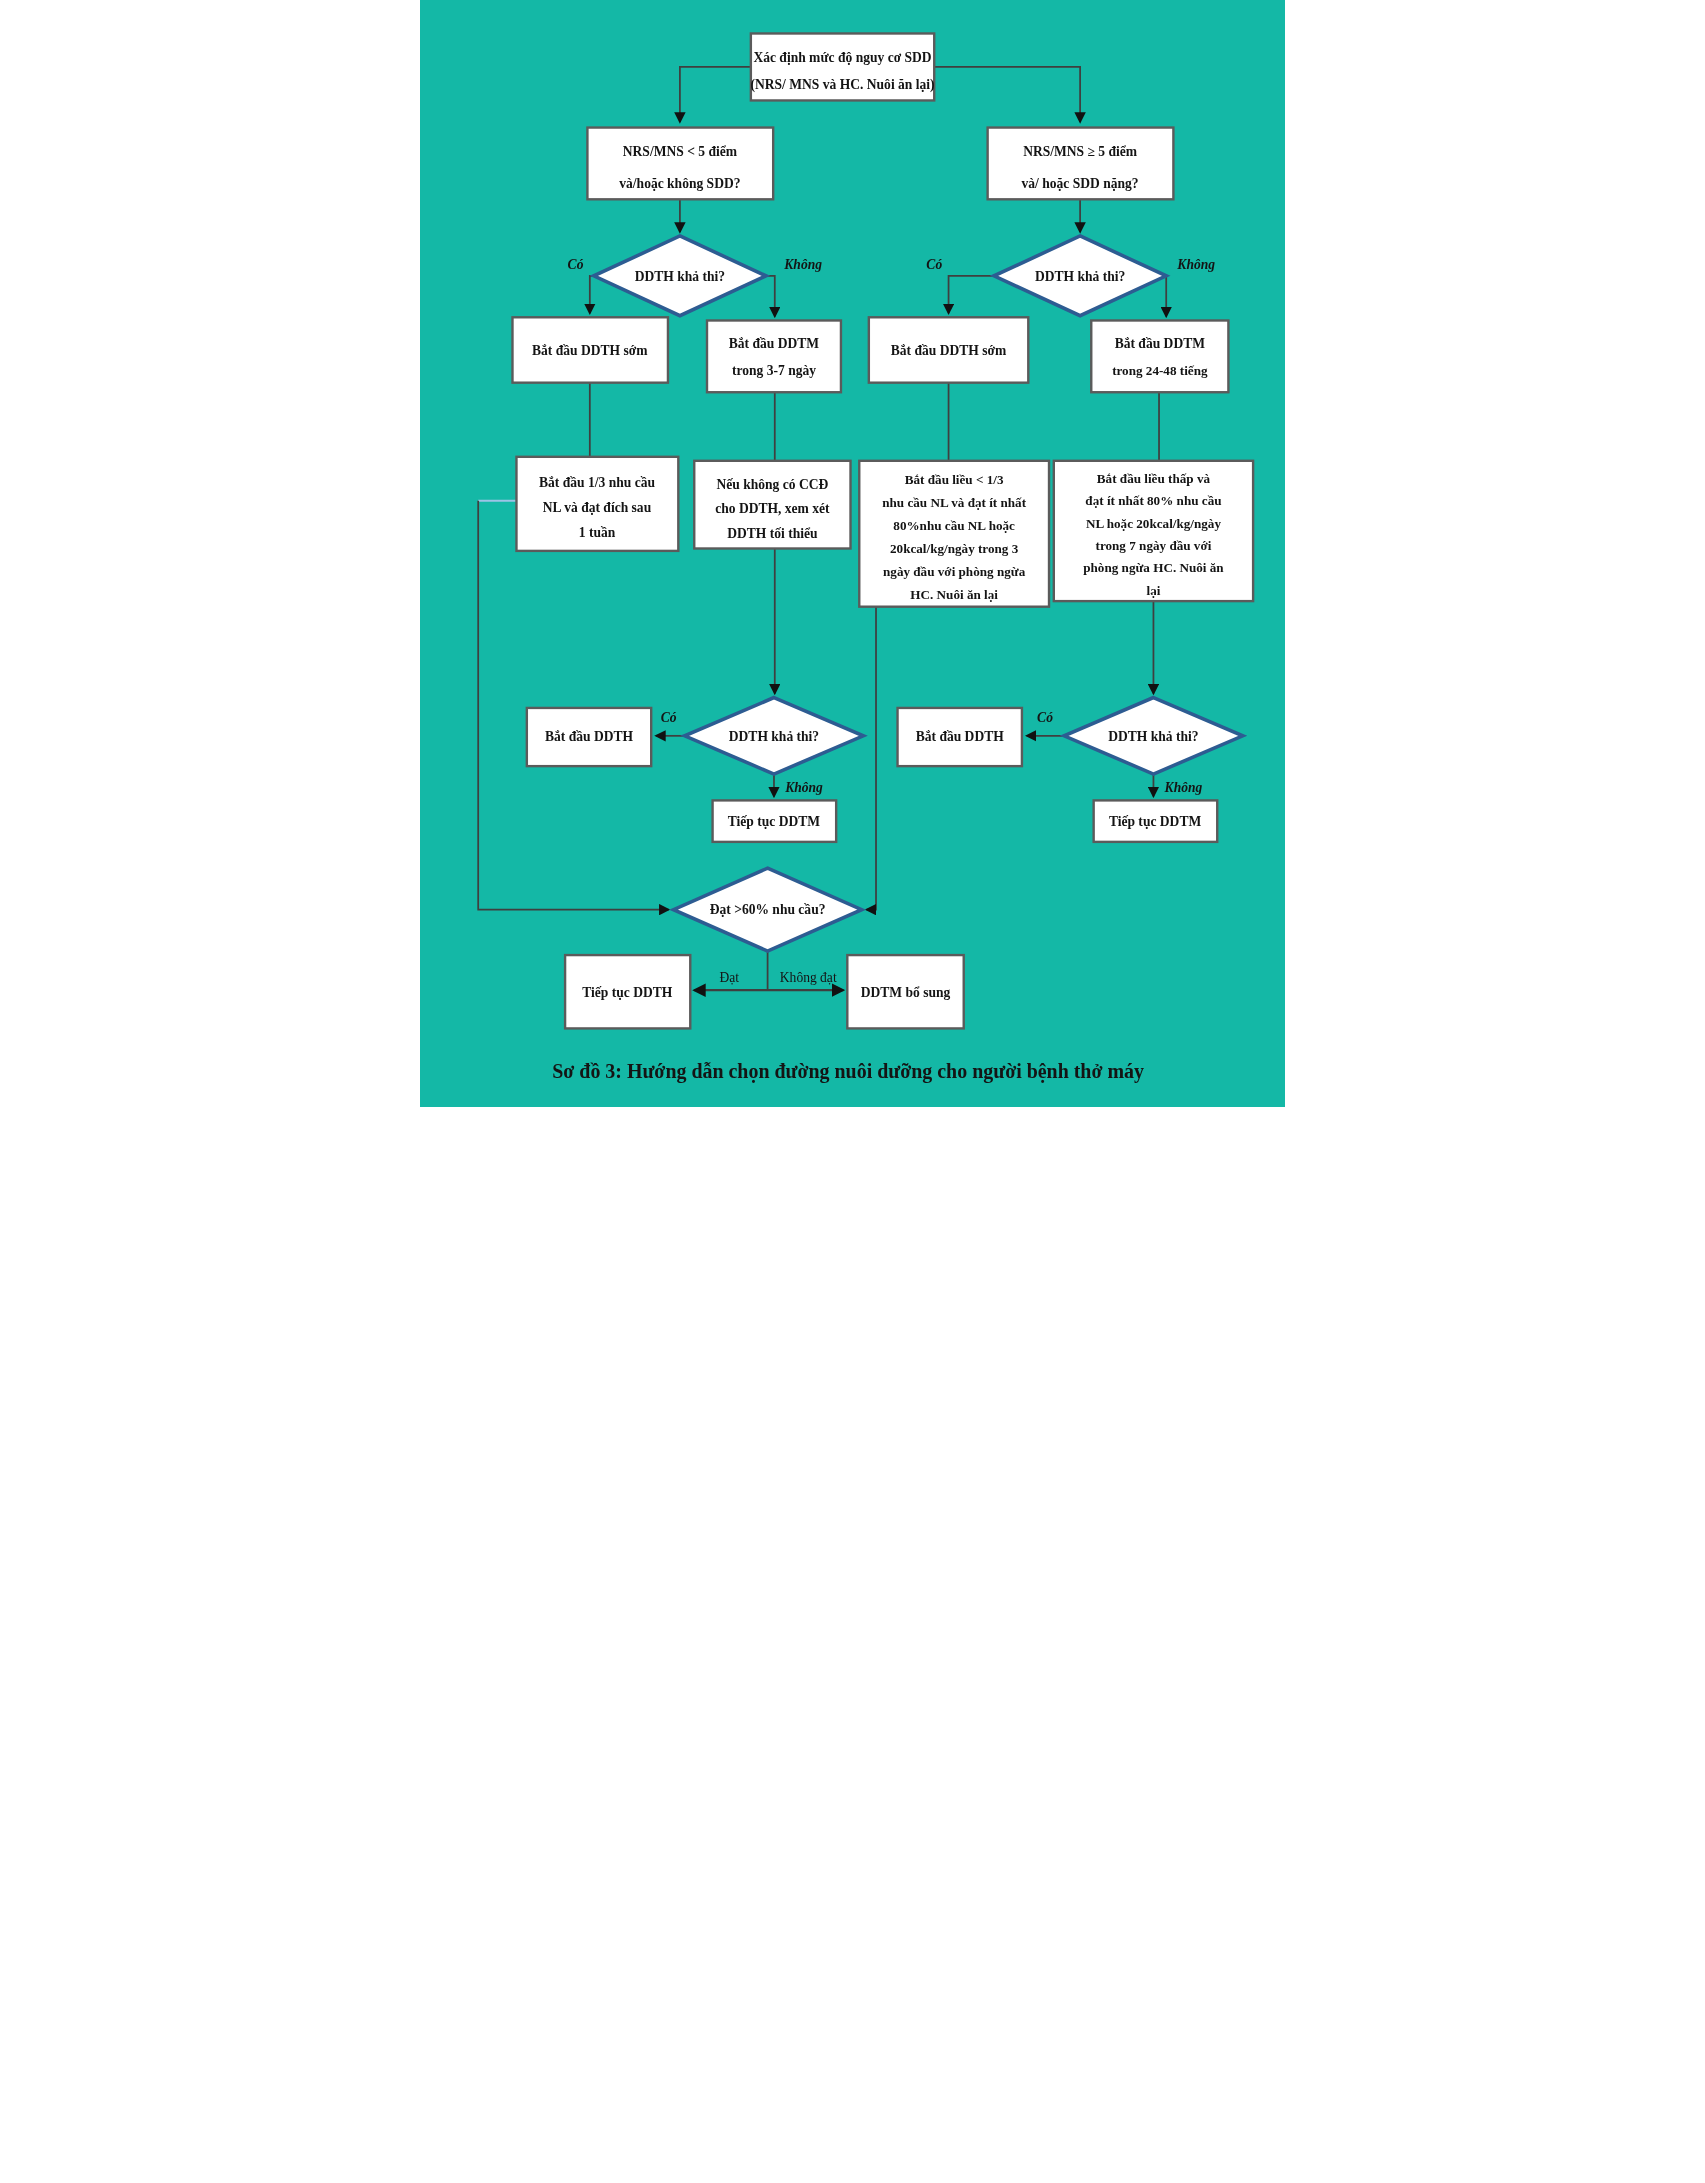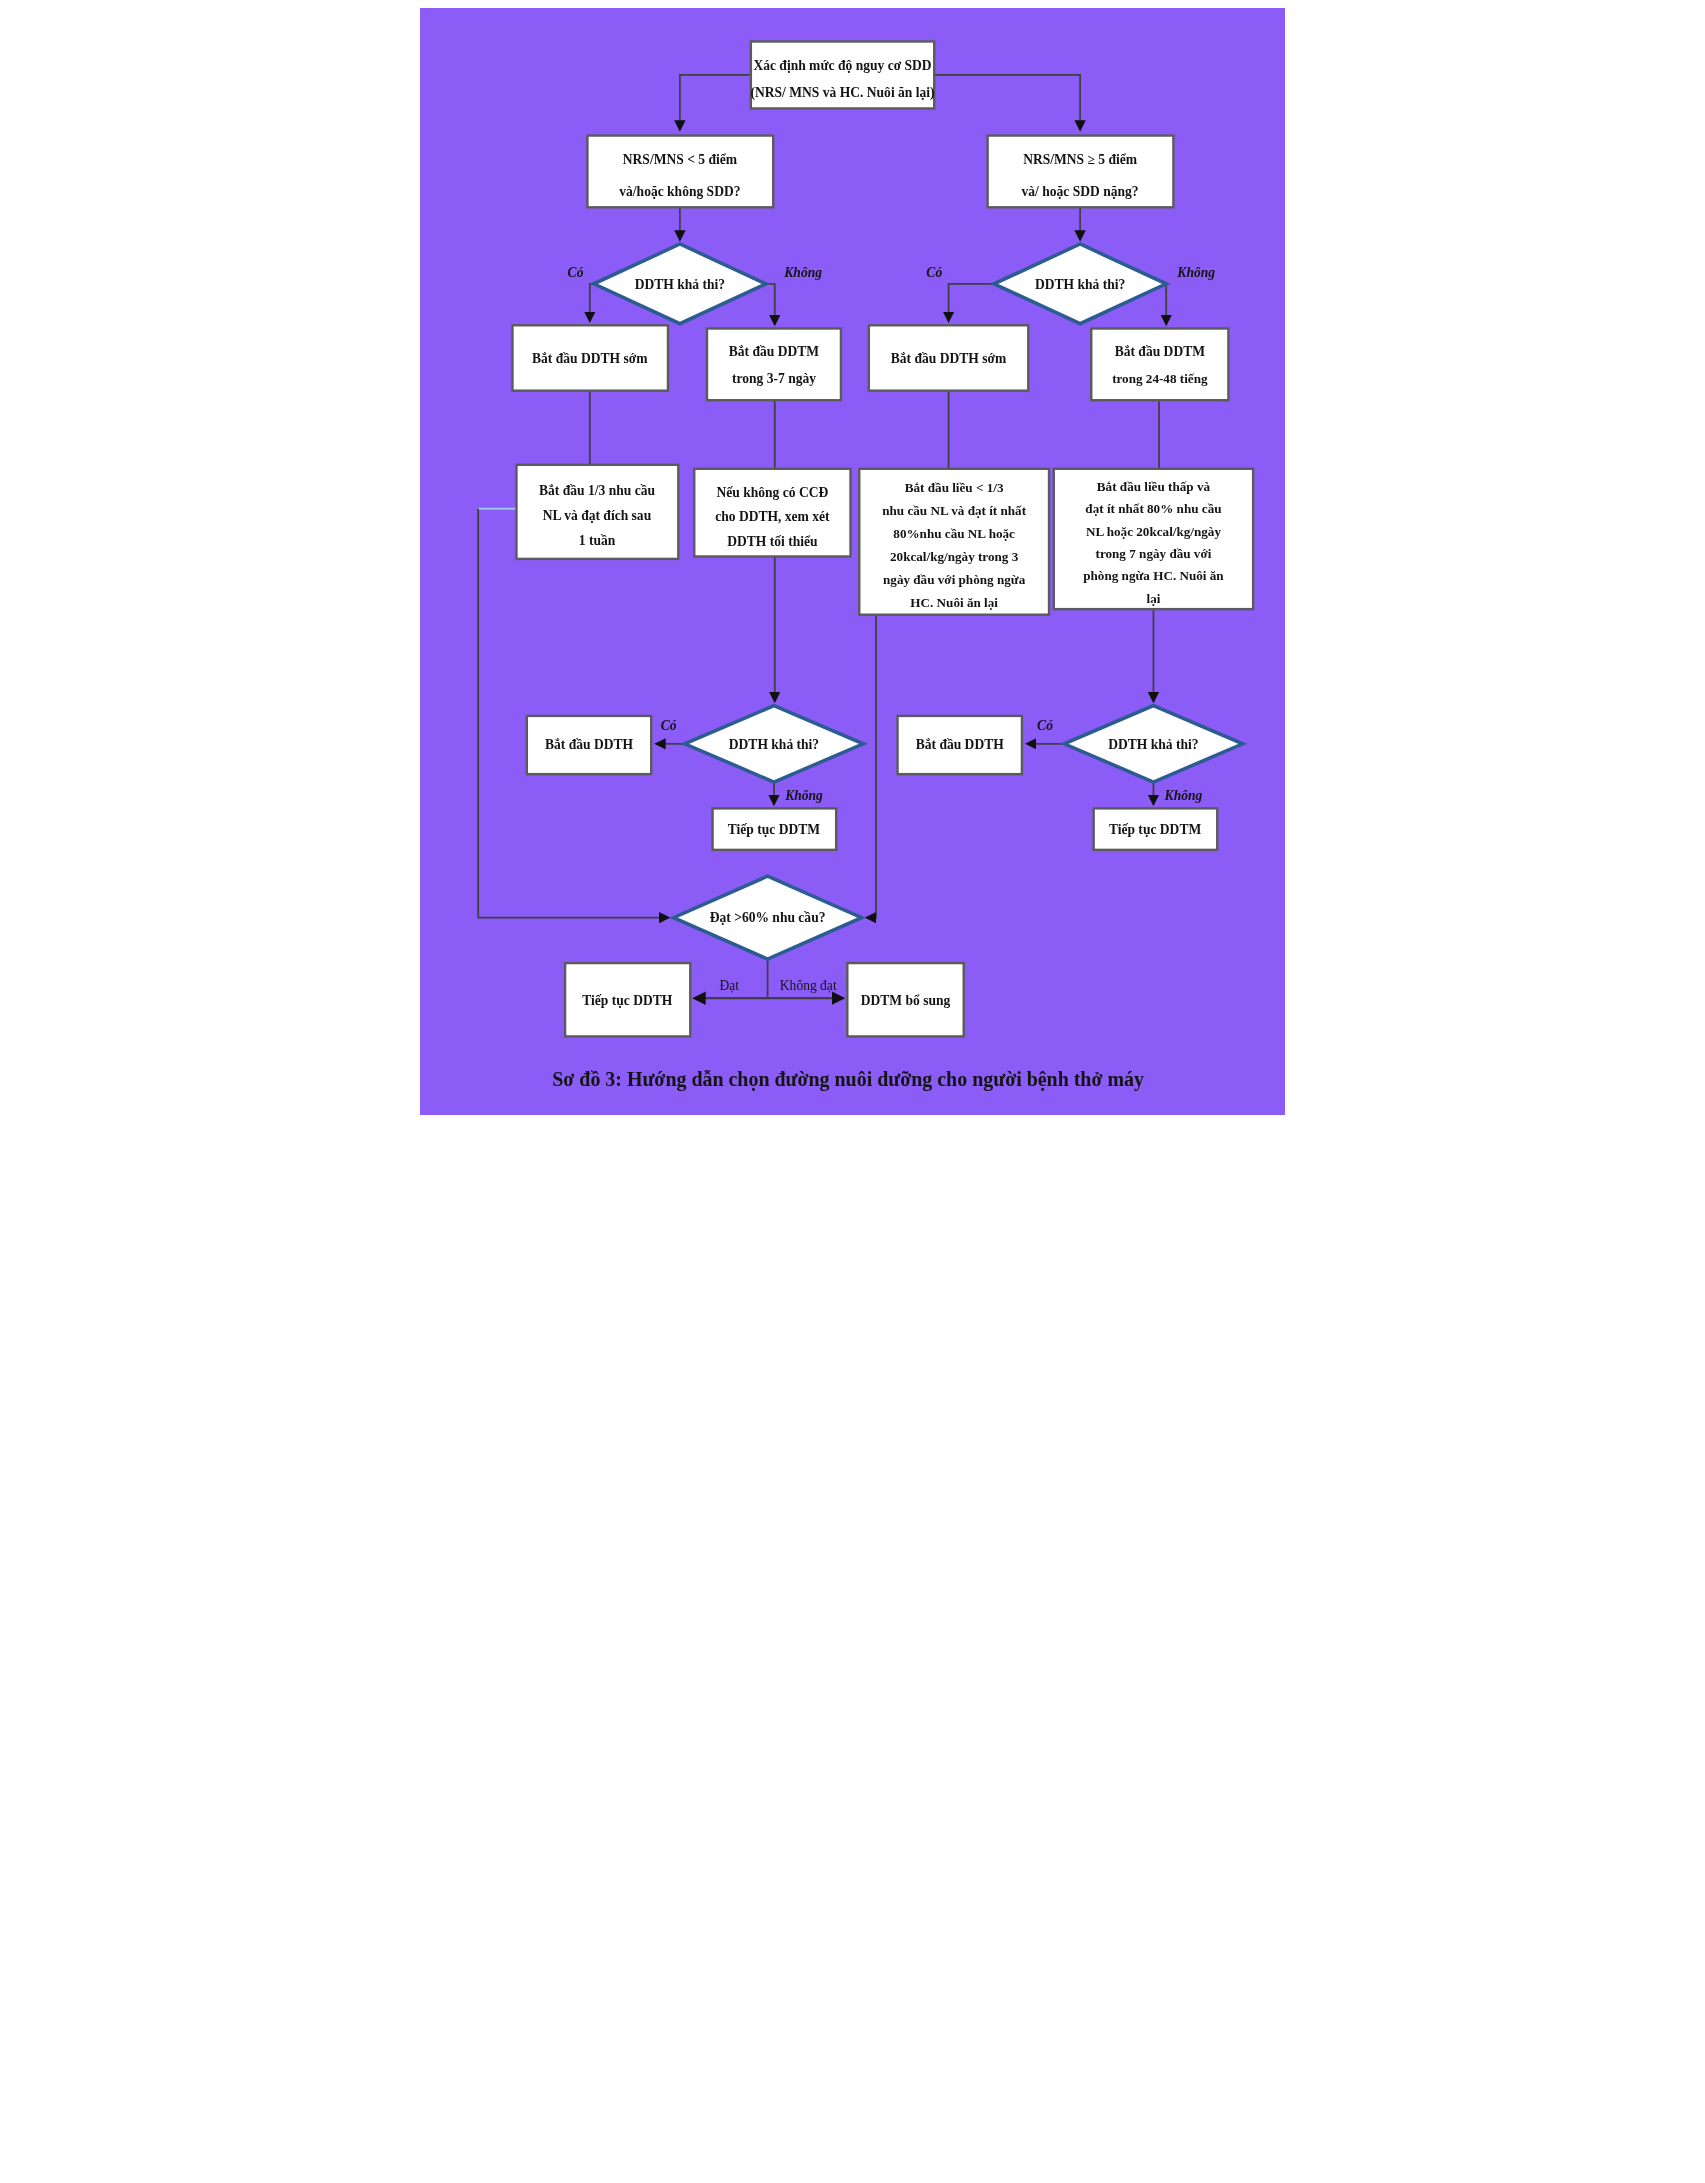--- a/index.html
+++ b/index.html
@@ -1,16 +1,16 @@
 <!DOCTYPE html>
 <html style="font-size:12.6px"><head>
 <meta charset="utf-8">
 <style>
   html,body{margin:0;padding:0;background:#ffffff;}
-  .page{width:100%;max-width:865px;margin:8px auto;background:#8b5cf6;}
+  .page{width:100%;max-width:865px;margin:0 auto;background:#14b8a6;}
   svg{display:block;width:100%;height:auto;}
   svg text{
     font-family:"Liberation Serif","DejaVu Serif",serif;
     font-weight:bold;
     fill:#141414;
   }
   svg text.edge-label{
     font-style:italic;
     font-weight:600;
   }

